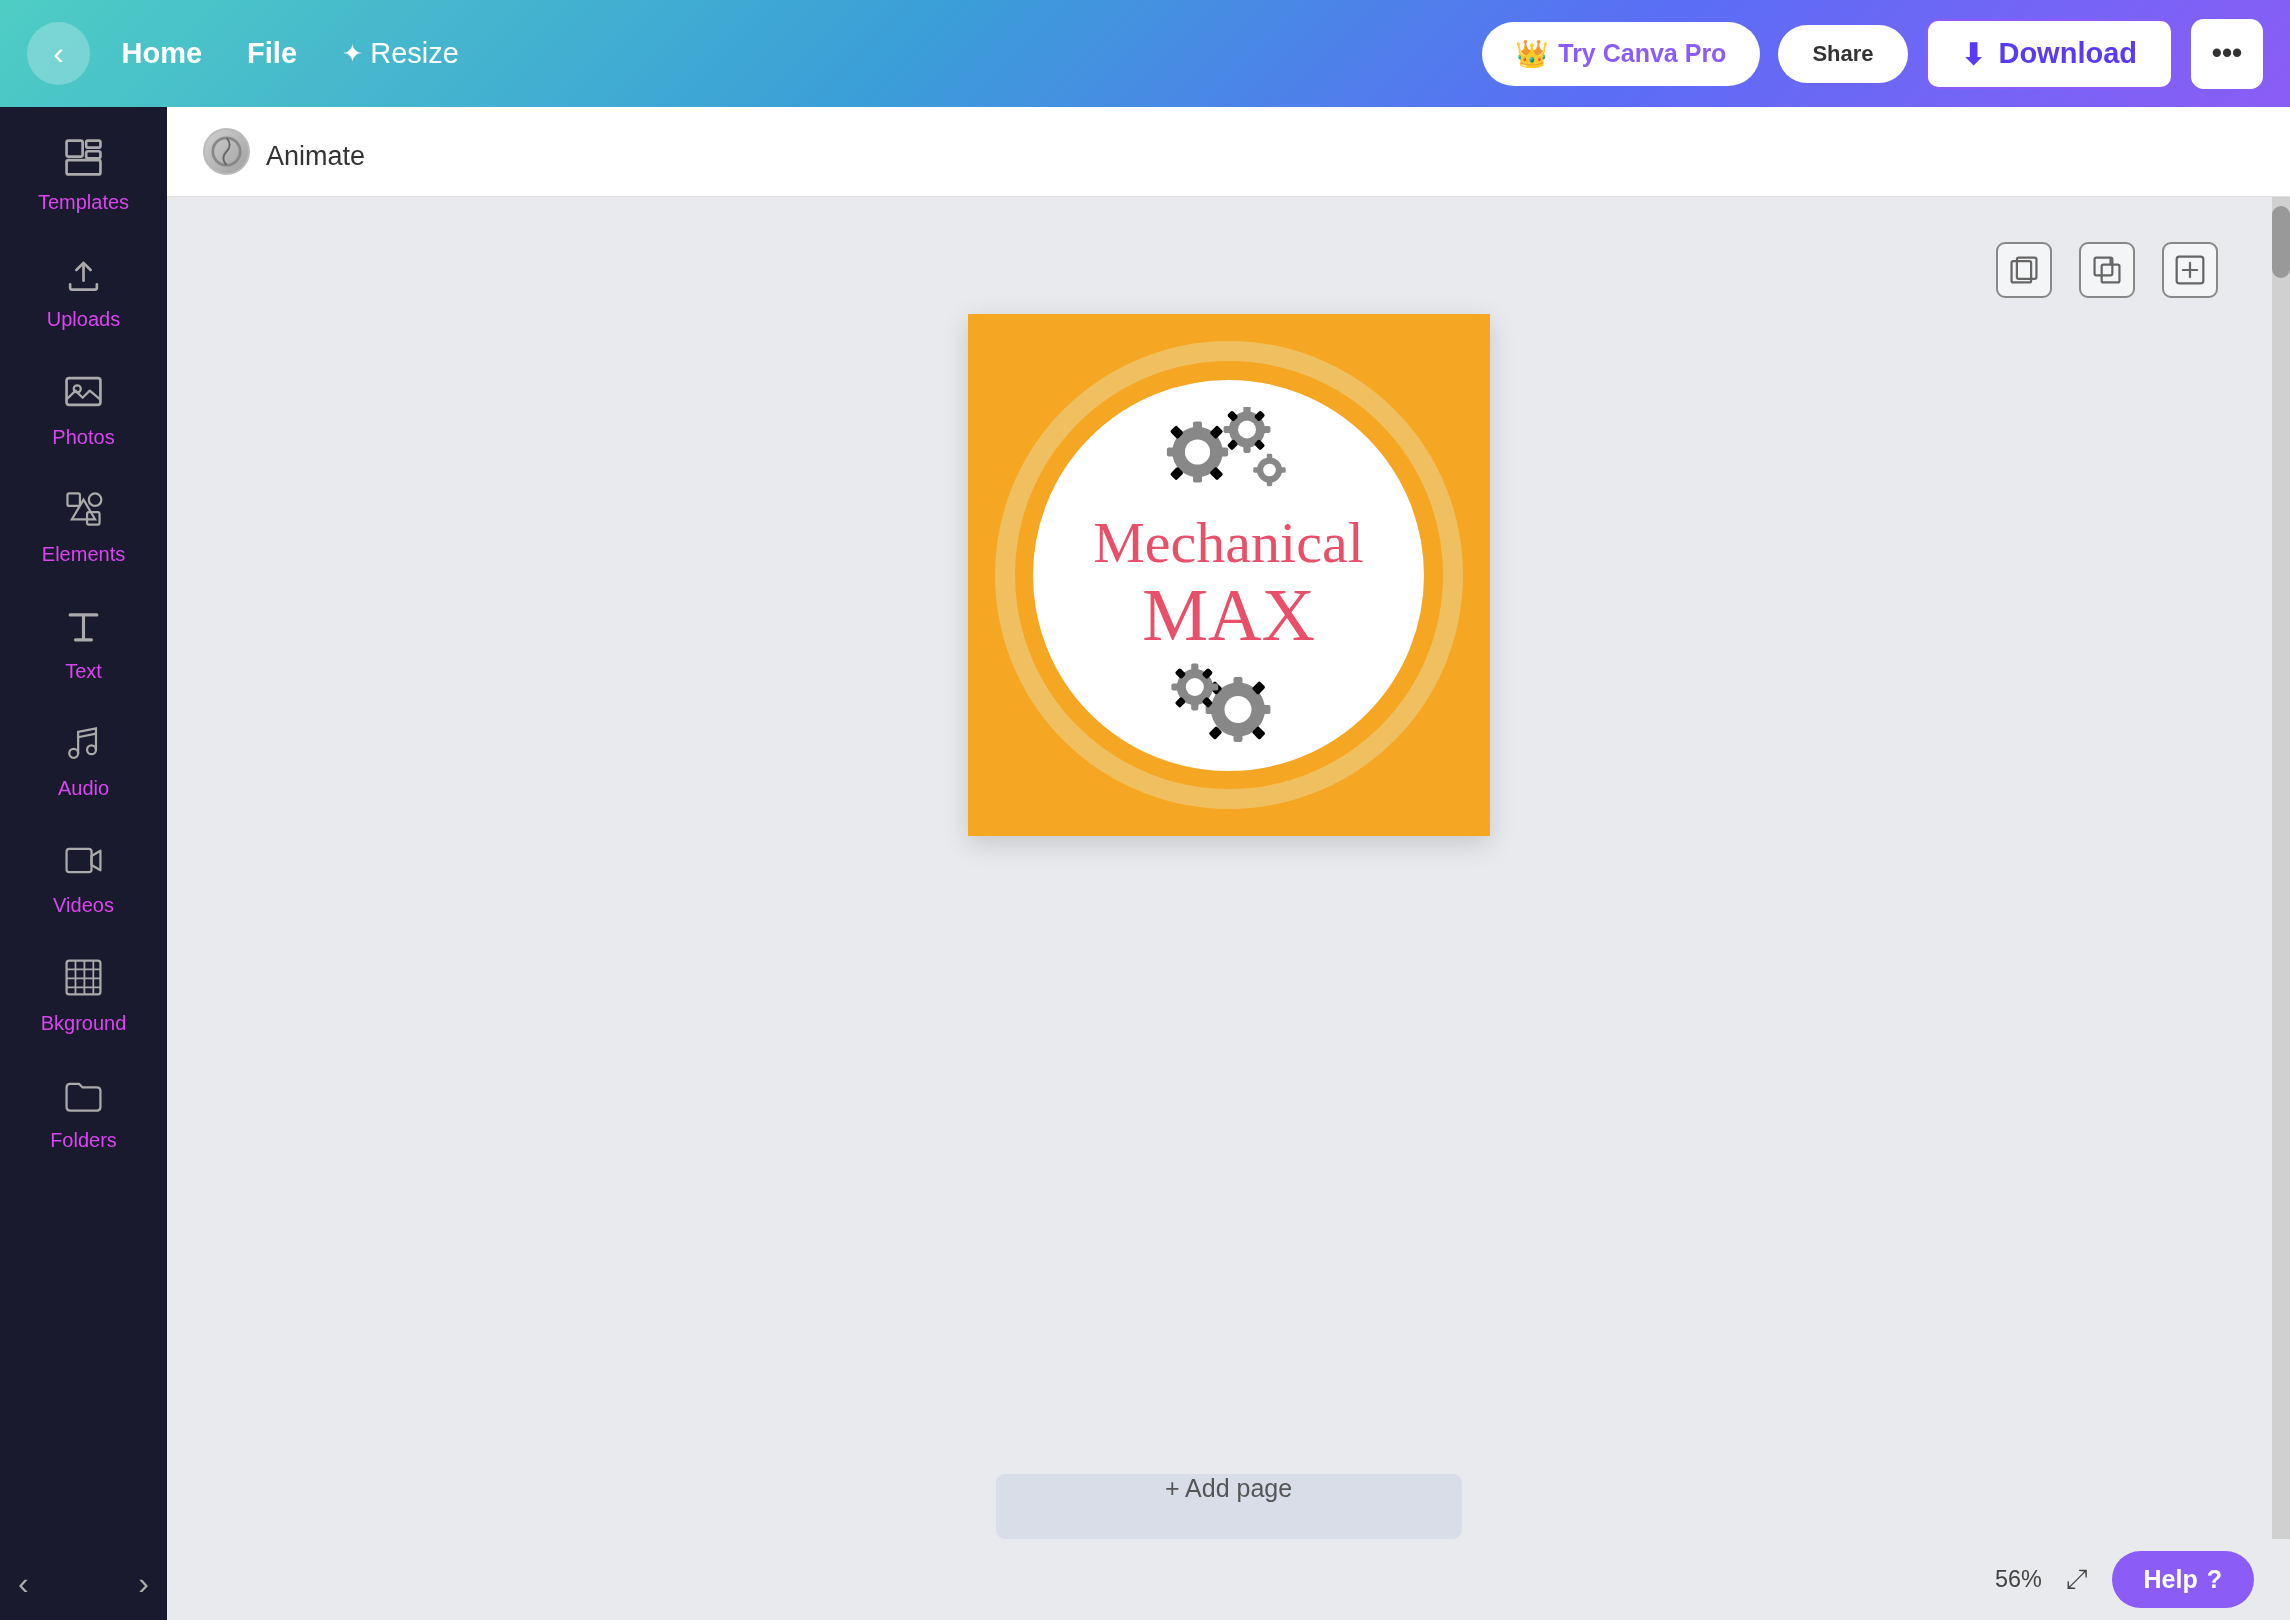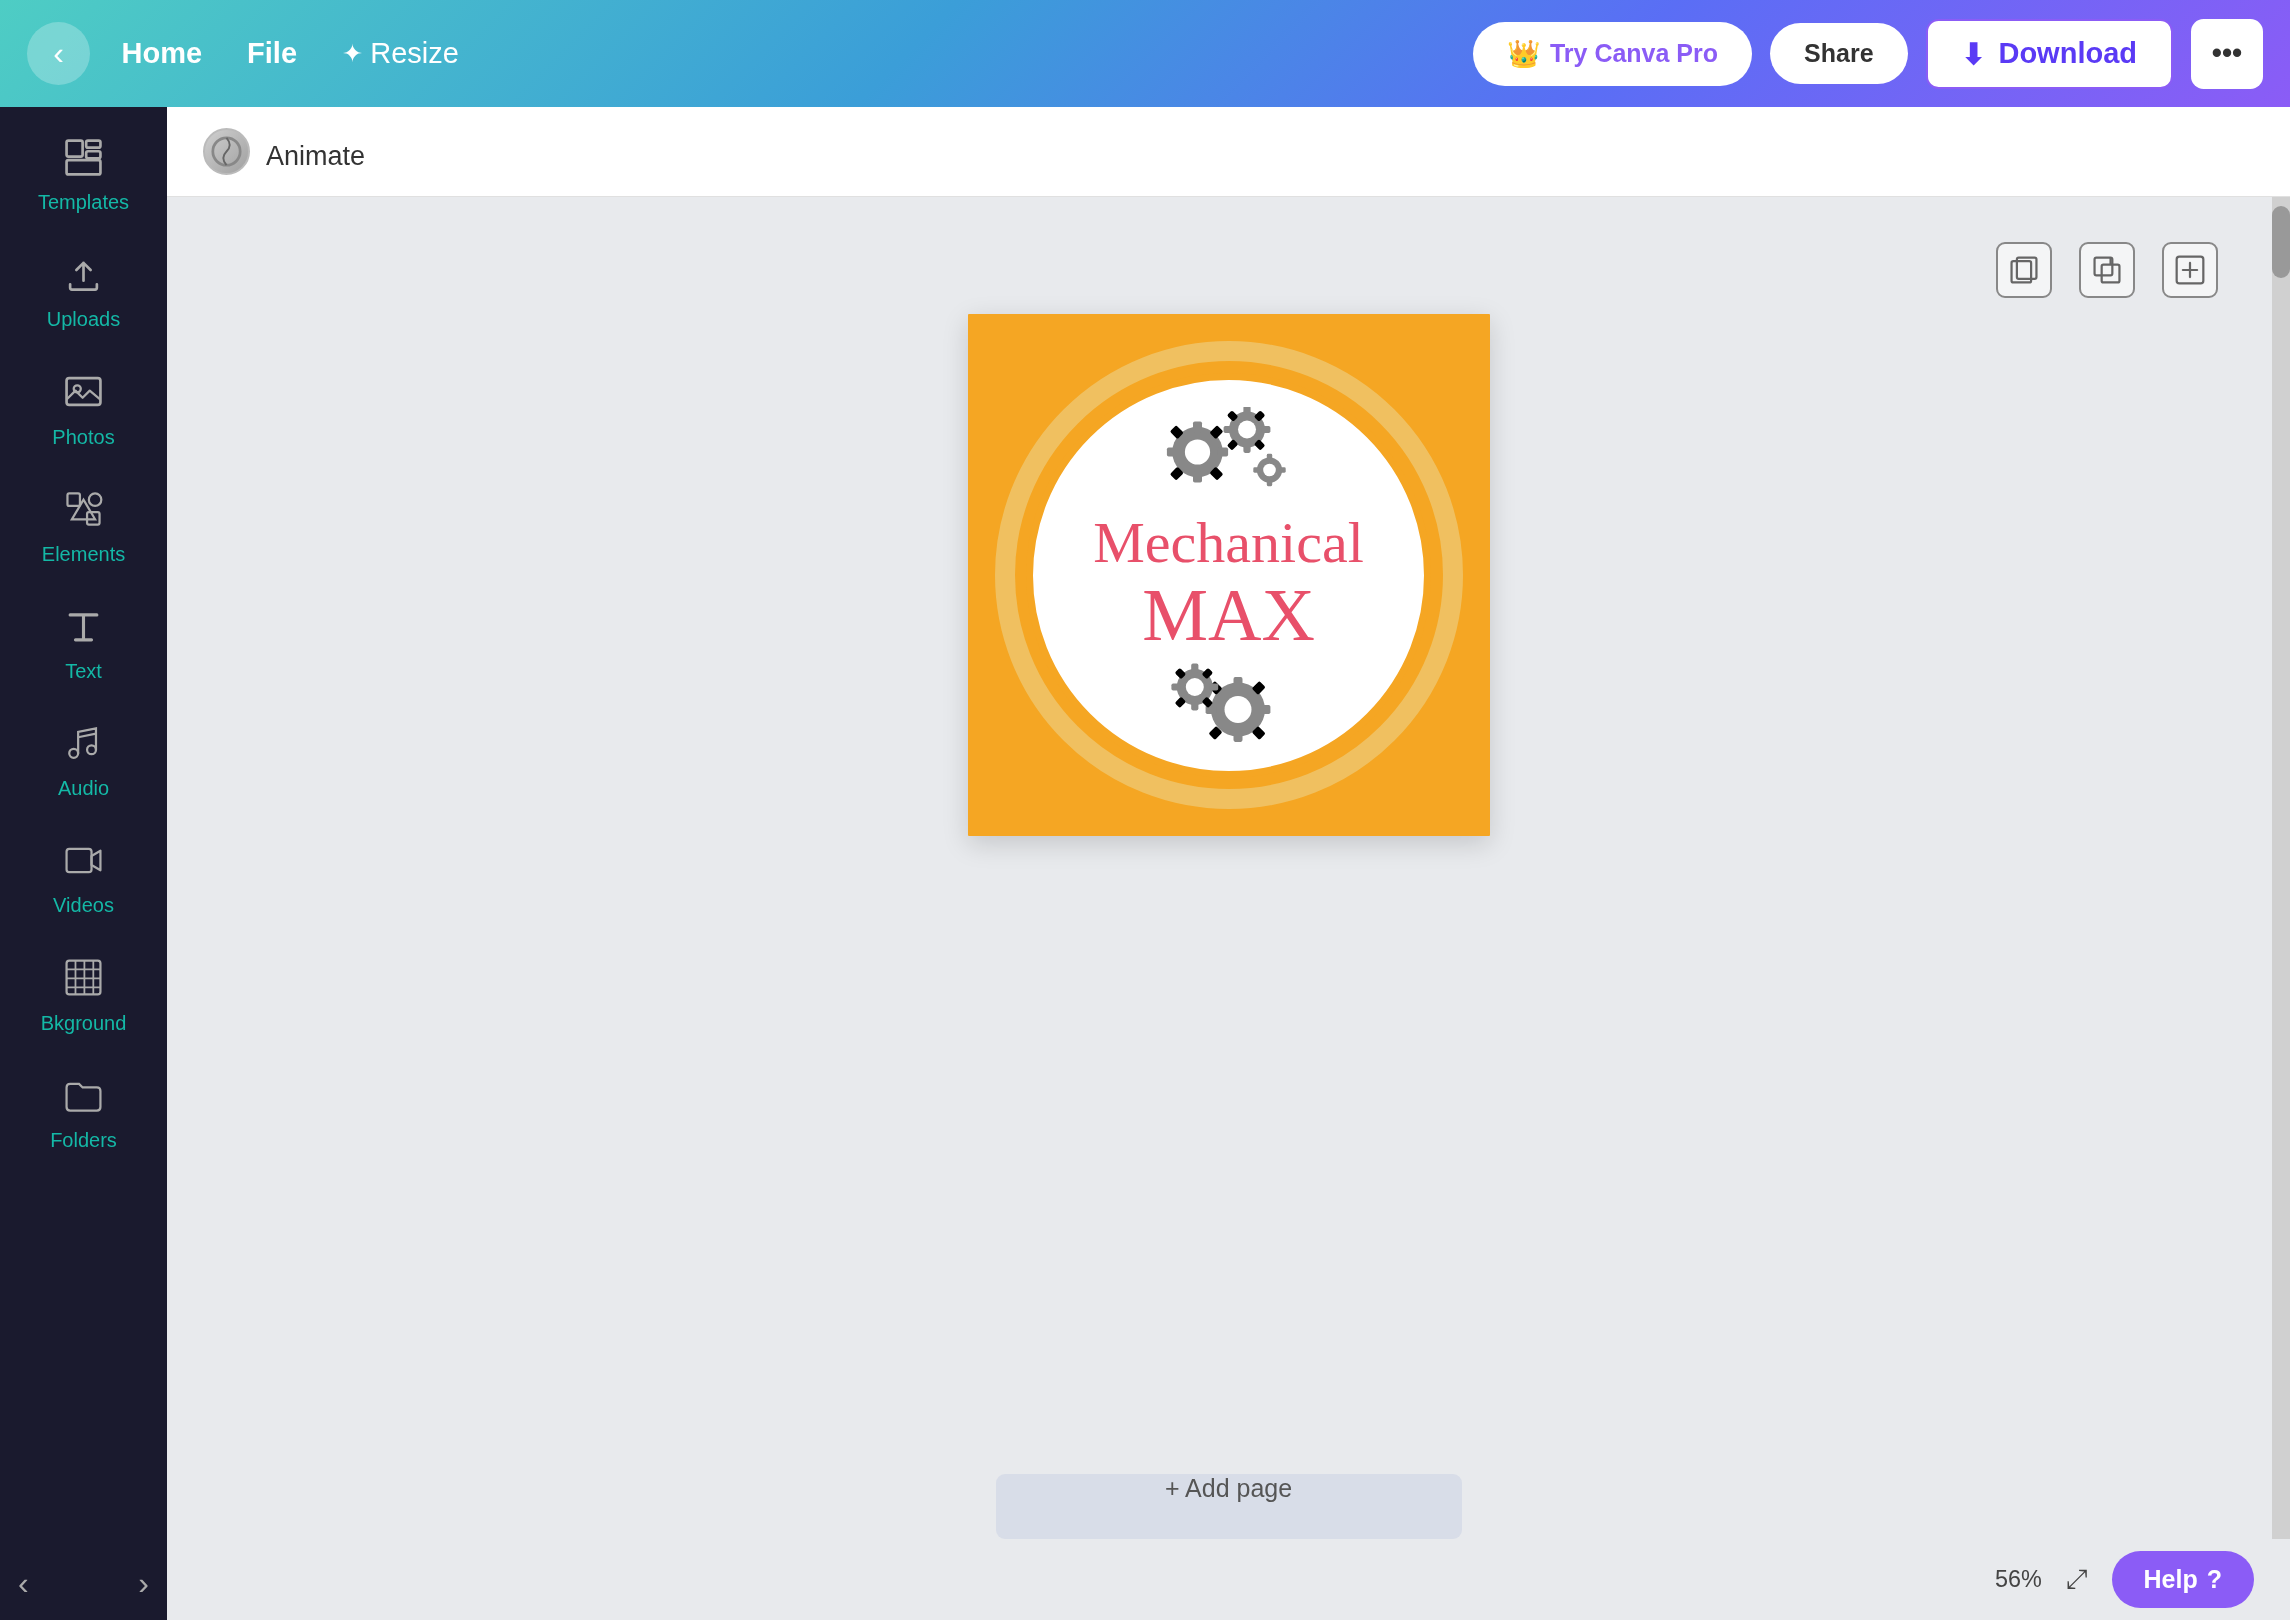--- a/index.html
+++ b/index.html
@@ -66,21 +66,21 @@
       display: flex; align-items: center; gap: 9px;
     }
 
     .crown-icon { color: #f5a623; font-size: 27px; }
 
     .share-btn {
       background: white;
       border: none;
       border-radius: 45px;
       padding: 16px 34px;
-      font-size: 25px;
+      font-size: 22px;
       font-weight: 600;
       color: #333;
       cursor: pointer;
     }
 
     .download-btn {
       background: white;
       border: 2.7px solid #8b5cf6;
       border-radius: 12.6px;
       padding: 16px 34px;
@@ -130,21 +130,21 @@
       gap: 7.2px;
     }
 
     .sidebar-item .icon-area {
       font-size: 38px;
       line-height: 1;
     }
 
     .sidebar-item .label {
       font-size: 20px;
-      color: #14b8a6;
+      color: #d946ef;
       text-align: center;
     }
 
     
     #animate-bar {
       position: absolute;
       top: 107px;
       left: 167px;
       right: 0;
       height: 90px;

